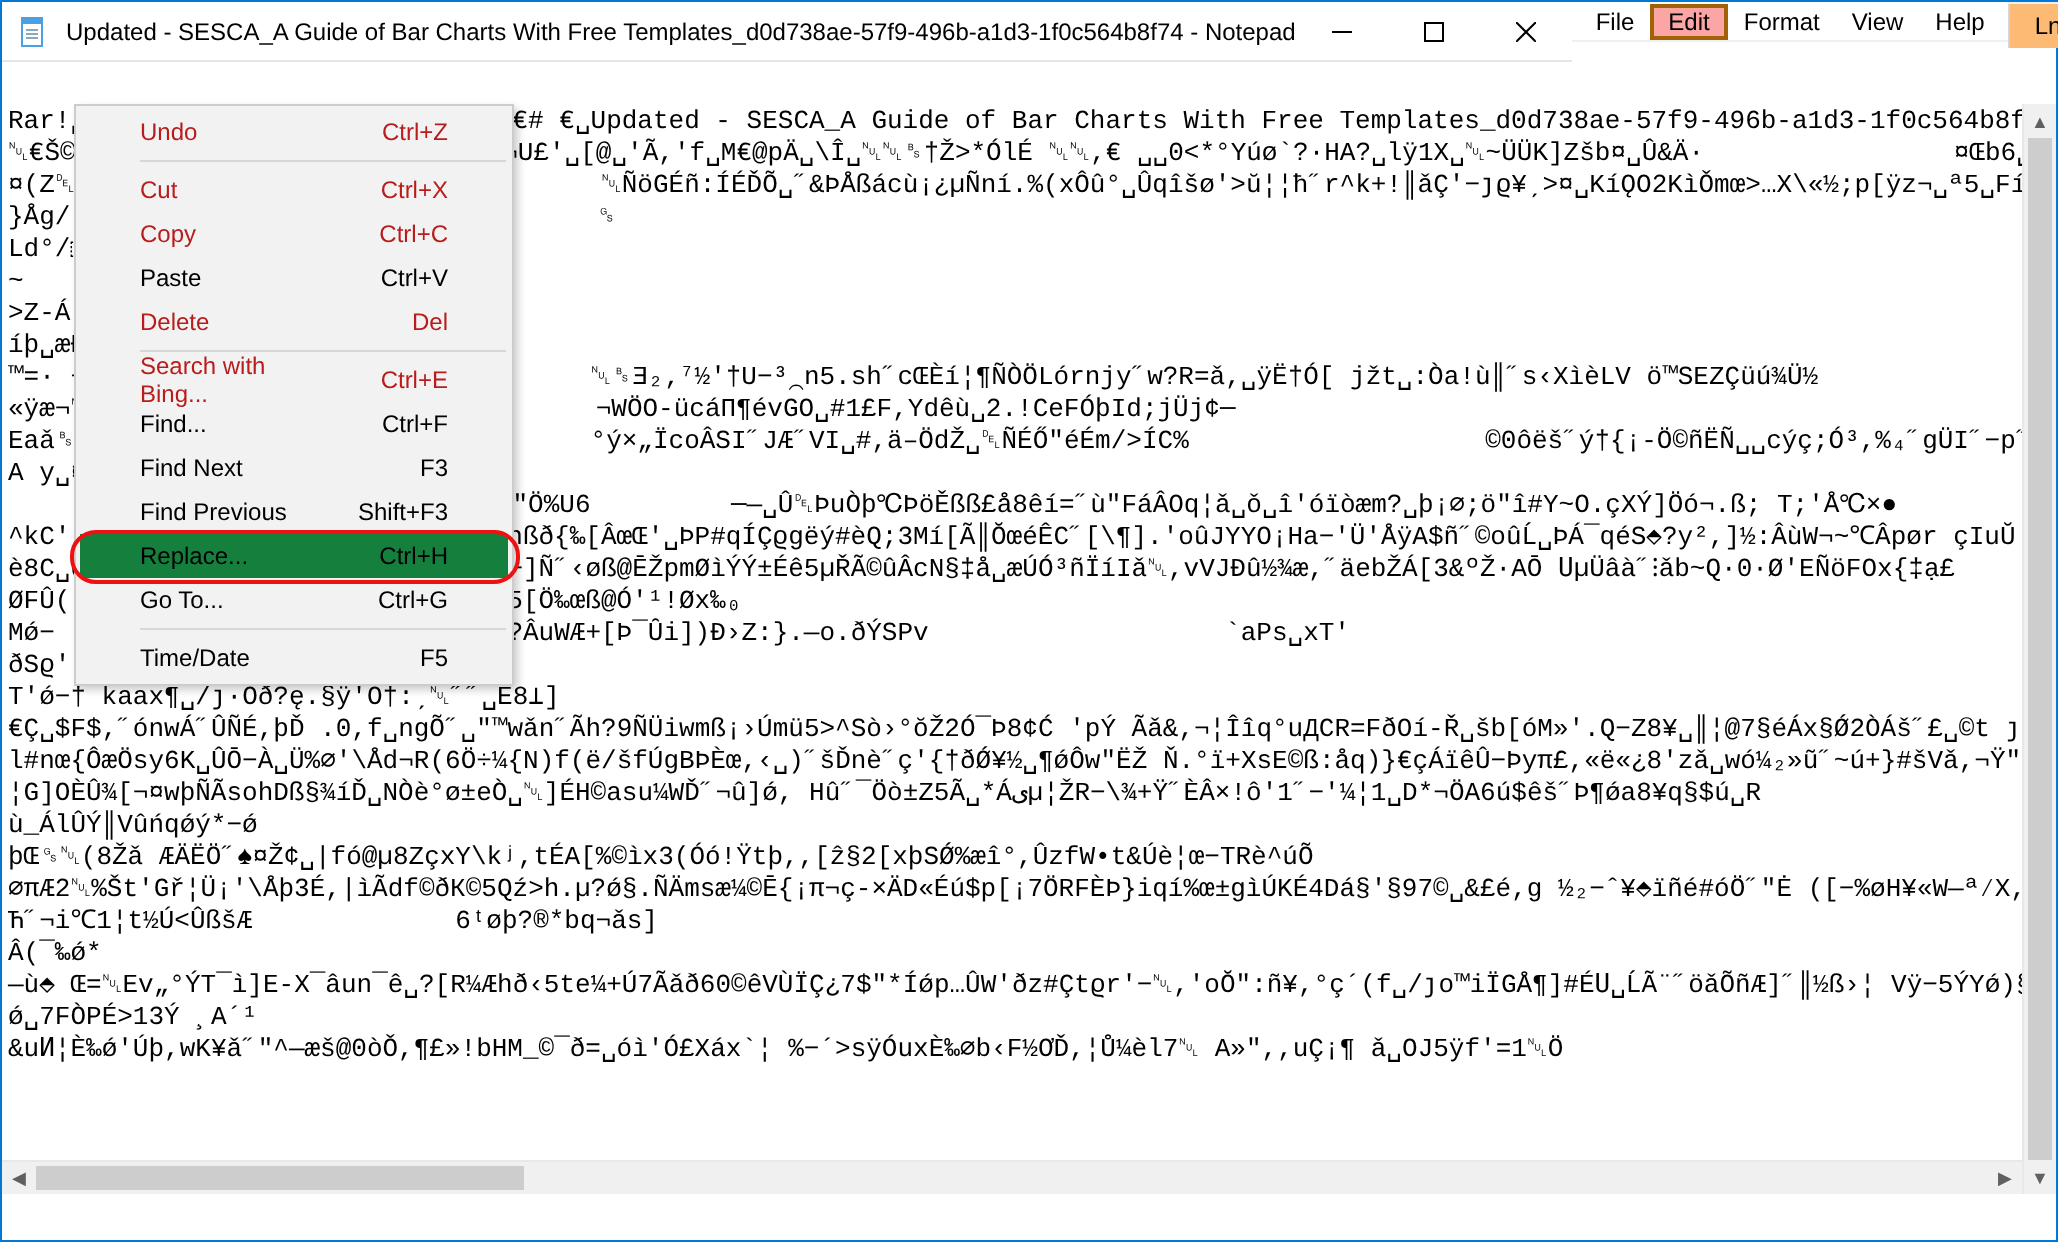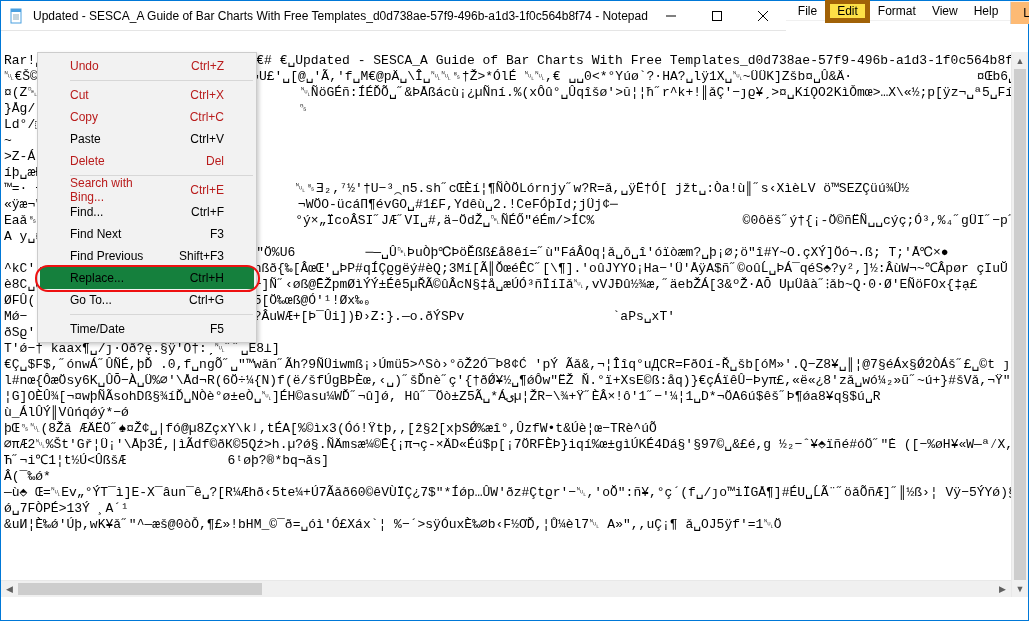--- a/index.html
+++ b/index.html
@@ -43,22 +43,22 @@
     display: flex; align-items: center;
     padding: 0 4px;
     border-bottom: 1px solid #f0f0f0;
     font-size: 12px;
   }
   .menubar .mitem {
     padding: 17px 8px;
     cursor: default;
   }
   .menubar .mitem.open {
-    background: #fde047;
-    border: 5px solid #a16207;
+    background: #fca5a5;
+    border: 2px solid #a16207;
     padding: 0 7px;
   }
   .dropdown {
     position: absolute;
     left: 36px; top: 51px;
     width: 220px;
     background: #f2f2f2;
     border: 1px solid #cccccc;
     box-shadow: 2px 2px 4px rgba(0,0,0,0.2);
     padding: 2px;

